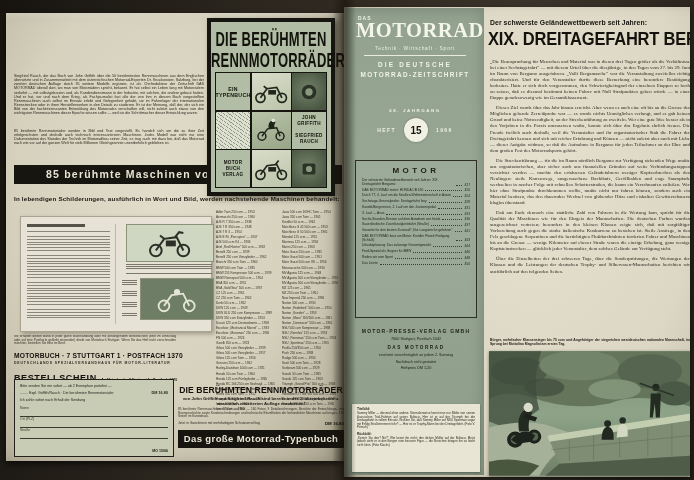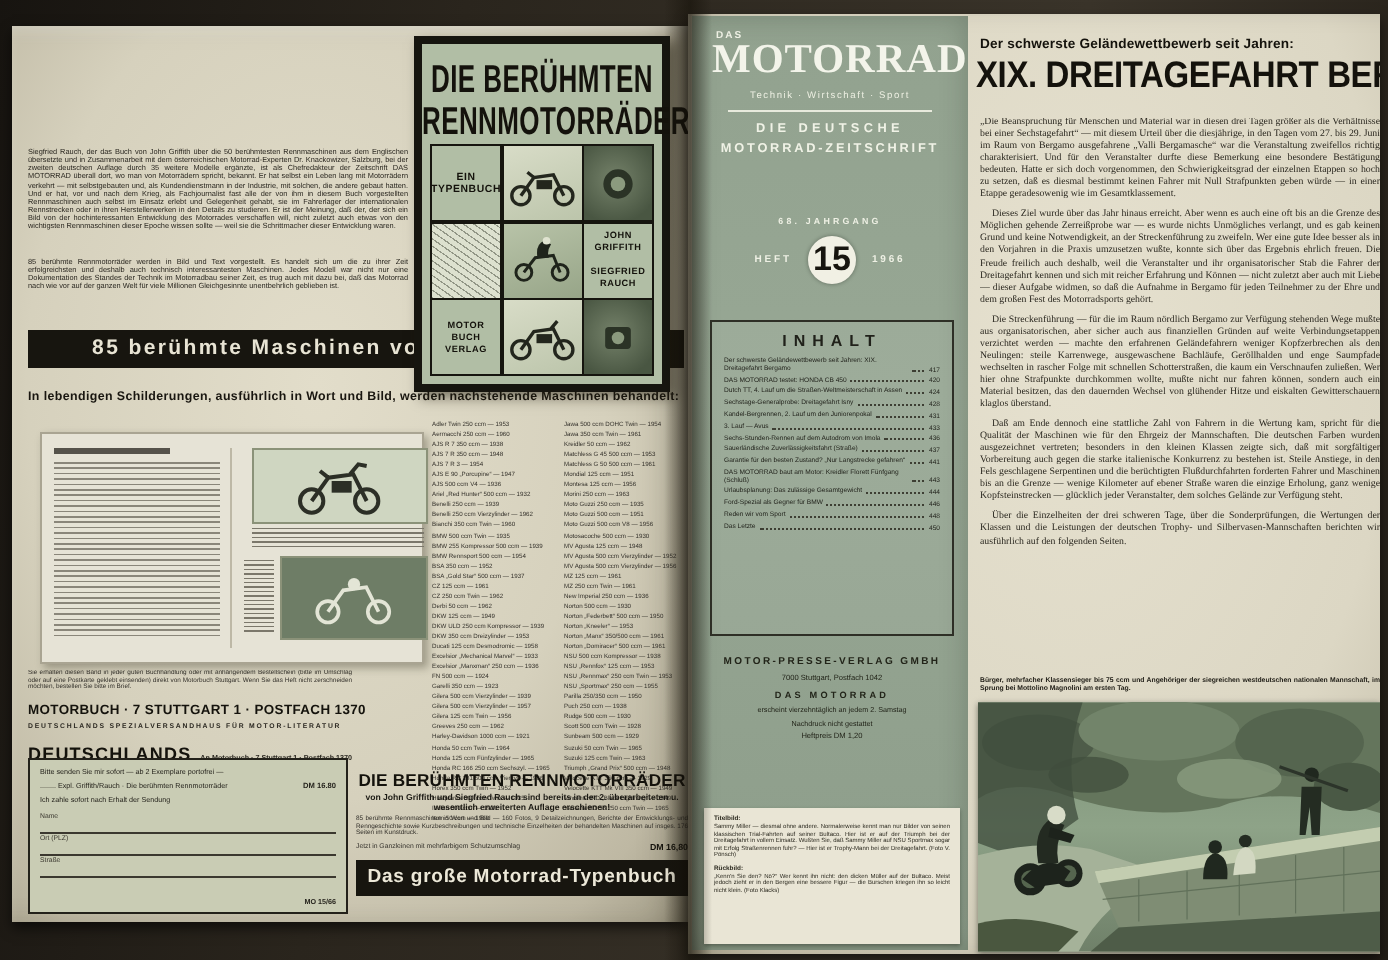--- a/index.html
+++ b/index.html
@@ -81,21 +81,21 @@
   .mh-das{left:12px;top:7px;font-size:5px;font-weight:bold;letter-spacing:1px;color:#eef0e4;}
   .mh-title{left:10px;top:11px;width:118px;text-align:center;font-family:"Liberation Serif",serif;font-weight:bold;font-size:20.5px;letter-spacing:.5px;color:#f3f4ea;}
   .mh-tag{left:10px;top:38px;width:118px;text-align:center;font-size:4.8px;letter-spacing:.8px;color:#edefe2;}
   .mh-rule{left:18px;top:47px;width:102px;height:.9px;background:#e8eadd;}
   .mh-sub1{left:10px;top:53px;width:118px;text-align:center;font-size:6.4px;letter-spacing:2.2px;color:#f0f2e6;font-weight:bold;}
   .mh-sub2{left:10px;top:63px;width:118px;text-align:center;font-size:6.4px;letter-spacing:1.4px;color:#f0f2e6;font-weight:bold;}
   .mh-vol{left:10px;top:100px;width:118px;text-align:center;font-size:4.4px;letter-spacing:1.6px;color:#eef0e4;font-weight:bold;}
   .heft-row{left:10px;top:110px;width:118px;display:flex;align-items:center;justify-content:center;gap:8px;}
   .heft-label,.heft-year{font-size:5px;letter-spacing:1.4px;color:#eef0e4;font-weight:bold;}
   .issue-circle{width:24px;height:24px;border-radius:50%;background:#f1f0e4;display:flex;align-items:center;justify-content:center;
-      font-size:17px;font-weight:bold;color:#17150f;box-shadow:0 0 2px rgba(20,25,18,.4);}
+      font-size:10px;font-weight:bold;color:#17150f;box-shadow:0 0 2px rgba(20,25,18,.4);}
 
   .inhalt{left:9px;top:152px;width:122px;height:158px;border:1px solid #2e2f26;box-sizing:border-box;padding:5px 6px 3px;background:rgba(255,255,252,.06);}
   .inhalt-title{text-align:center;font-size:8px;font-weight:bold;letter-spacing:3.5px;color:#20211a;margin-bottom:4px;}
   .toc-row{display:flex;align-items:flex-end;margin-bottom:1.8px;}
   .toc-label{font-size:3.3px;line-height:3.8px;color:#23241d;max-width:92px;}
   .toc-dots{flex:1;border-bottom:1px dotted #3d3e33;margin:0 2px 1px;}
   .toc-page{font-size:3.3px;color:#23241d;}
 
   .imprint{left:9px;top:320px;width:122px;text-align:center;color:#222419;}
   .imprint div:nth-of-type(1){font-size:5px;letter-spacing:1.2px;font-weight:bold;margin-bottom:3px;}
@@ -245,21 +245,21 @@
         <div class="machine">Velocette KTT 350 ccm — 1929</div>
         <div class="machine">Velocette KTT Mk VIII 350 ccm — 1949</div>
         <div class="machine">Vincent-HRD „Black Lightning“ — 1949</div>
         <div class="machine">Yamaha RD 56 250 ccm Twin — 1965</div>
       </div>
 
     <div class="abs order-note">Sie erhalten diesen Band in jeder guten Buchhandlung oder mit anhängendem Bestellschein (bitte im Umschlag oder auf eine Postkarte geklebt einsenden) direkt von Motorbuch Stuttgart. Wenn Sie das Heft nicht zerschneiden möchten, bestellen Sie bitte im Brief.</div>
     <div class="abs mb-line">MOTORBUCH · 7 STUTTGART 1 · POSTFACH 1370</div>
     <div class="abs mb-sub">DEUTSCHLANDS SPEZIALVERSANDHAUS FÜR MOTOR-LITERATUR</div>
     <div class="abs bestell">
-      <span class="bt">DEUTSCHLANDS</span>
+      <span class="bt">BESTELLSCHEIN</span>
       <span class="ba">An Motorbuch · 7 Stuttgart 1 · Postfach 1370</span>
     </div>
     <div class="abs coupon">
       <div class="c1">Bitte senden Sie mir sofort — ab 2 Exemplare portofrei —</div>
       <div class="c2">
         <b>DM 16.80</b>
         <span>........ Expl. Griffith/Rauch · Die berühmten Rennmotorräder</span>
       </div>
       <div class="c3">Ich zahle sofort nach Erhalt der Sendung</div>
       <div>
@@ -356,21 +356,21 @@
       <div class="abs mh-sub1">DIE DEUTSCHE</div>
       <div class="abs mh-sub2">MOTORRAD-ZEITSCHRIFT</div>
       <div class="abs mh-vol">68. JAHRGANG</div>
       <div class="abs heft-row">
         <span class="heft-label">HEFT</span>
         <span class="issue-circle">15</span>
         <span class="heft-year">1966</span>
       </div>
 
       <div class="abs inhalt">
-        <div class="inhalt-title">INHALT</div>
+        <div class="inhalt-title">MOTOR</div>
         <div>
 
             <div class="toc-row">
               <span class="toc-label">Der schwerste Geländewettbewerb seit Jahren: XIX. Dreitagefahrt Bergamo</span>
               <span class="toc-dots"></span>
               <span class="toc-page">417</span>
             </div>
 
             <div class="toc-row">
               <span class="toc-label">DAS MOTORRAD testet: HONDA CB 450</span>

